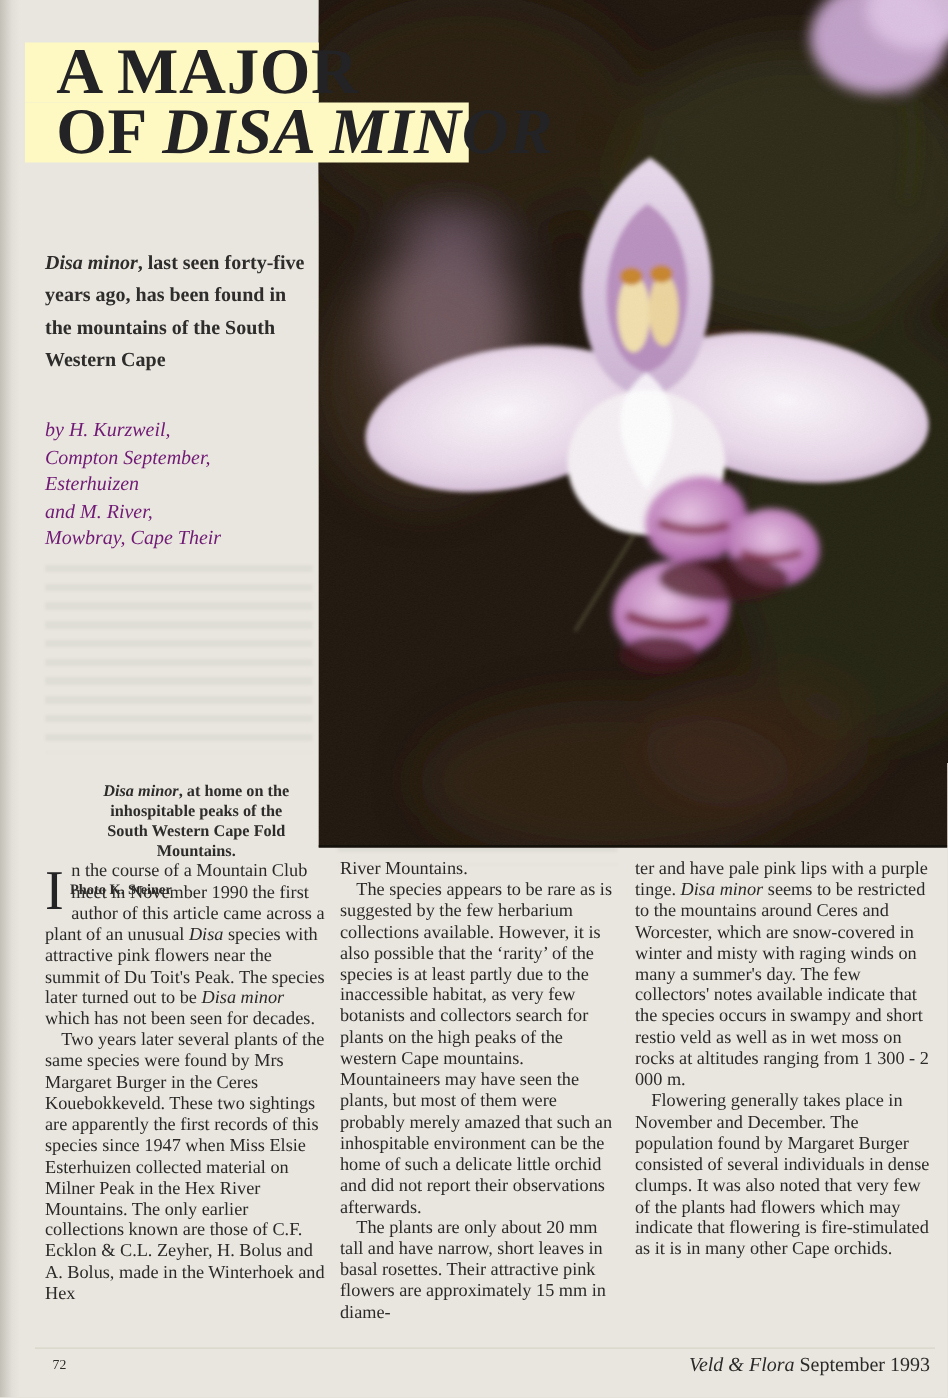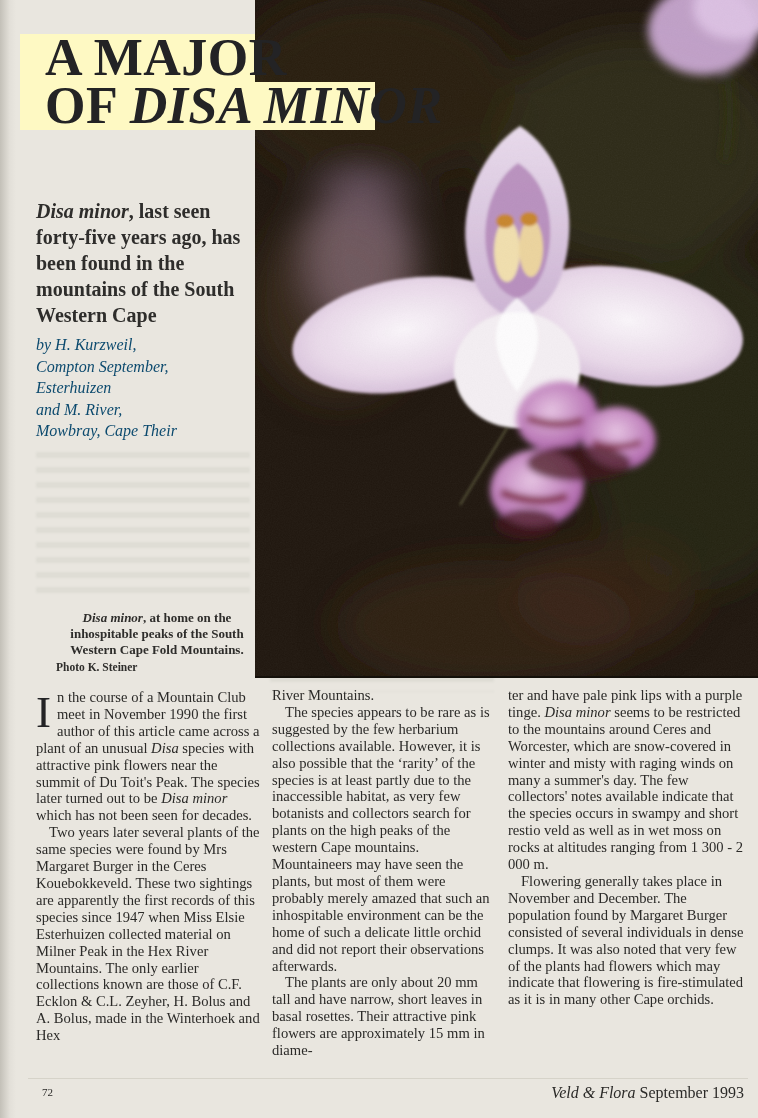--- a/index.html
+++ b/index.html
@@ -17,27 +17,27 @@
   .photo{position:absolute;left:255px;top:0;width:503px;height:676px;z-index:1;
          border-bottom:2px solid #14100a;background:#20170f}
   .photo svg{display:block}
 
   .title{position:absolute;left:20px;top:34px;z-index:3}
   .tl{background:#fef9c3;font-weight:bold;font-size:52px;line-height:46px;color:#232325;
       padding:1px 0 1px 25px;letter-spacing:.5px;white-space:nowrap}
   .t1{width:210px}.t2{width:312px}.t3{width:330px}
 
   .standfirst{position:absolute;left:36px;top:198px;width:216px;z-index:3;
-      font-size:20px;font-weight:bold;line-height:26px;color:#2e2d2b}
+      font-size:16px;font-weight:bold;line-height:26px;color:#2e2d2b}
   .byline{position:absolute;left:36px;top:334px;z-index:3;
-      font-style:italic;font-size:16px;line-height:21.5px;color:#0c4a6e}
+      font-style:italic;font-size:16px;line-height:21.5px;color:#701a75}
 
   .caption{position:absolute;left:56px;top:610px;width:202px;z-index:3;text-align:center;
       font-weight:bold;font-size:13px;line-height:16px;color:#2e2d2b}
-  .caption p{margin:0}
+  .caption p{margin:15px}
   .caption .credit{text-align:left;font-size:11.5px;padding-right:4px;margin-top:1px}
 
   .col{position:absolute;top:689px;font-size:14.6px;line-height:16.9px;color:#2b2a28;z-index:2;text-align:left}
   .col p{margin:0}
   .col .ind{text-indent:13px}
   .col1{left:36px;width:224px}
   .col2{left:272px;top:687px;width:226px}
   .col3{left:508px;top:687px;width:236px}
   .it{font-style:italic}
   .dropcap{float:left;font-size:45px;line-height:40px;padding:3px 6px 0 0;color:#232325}

